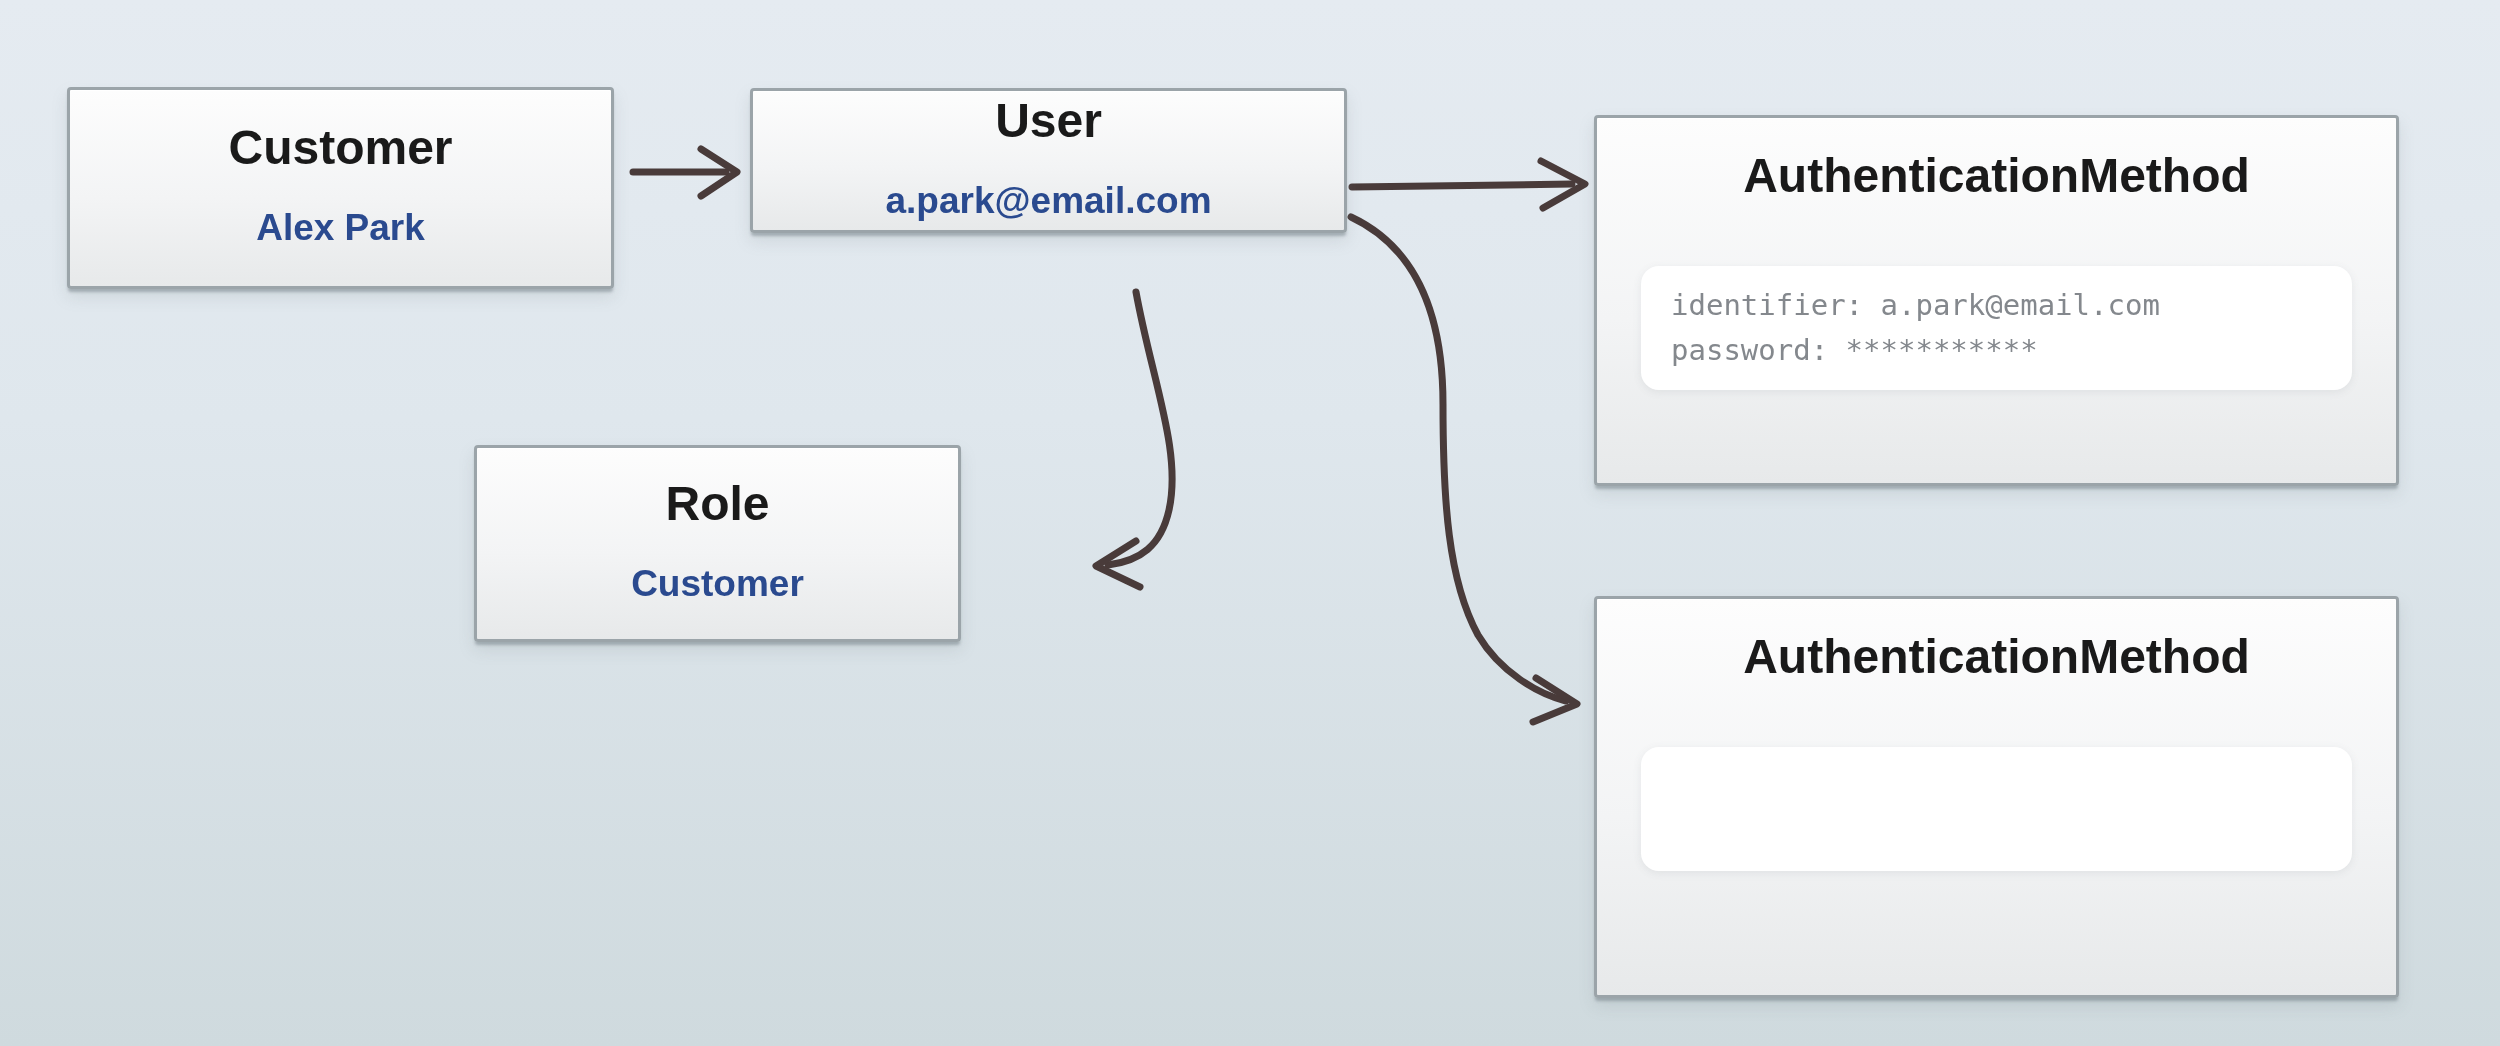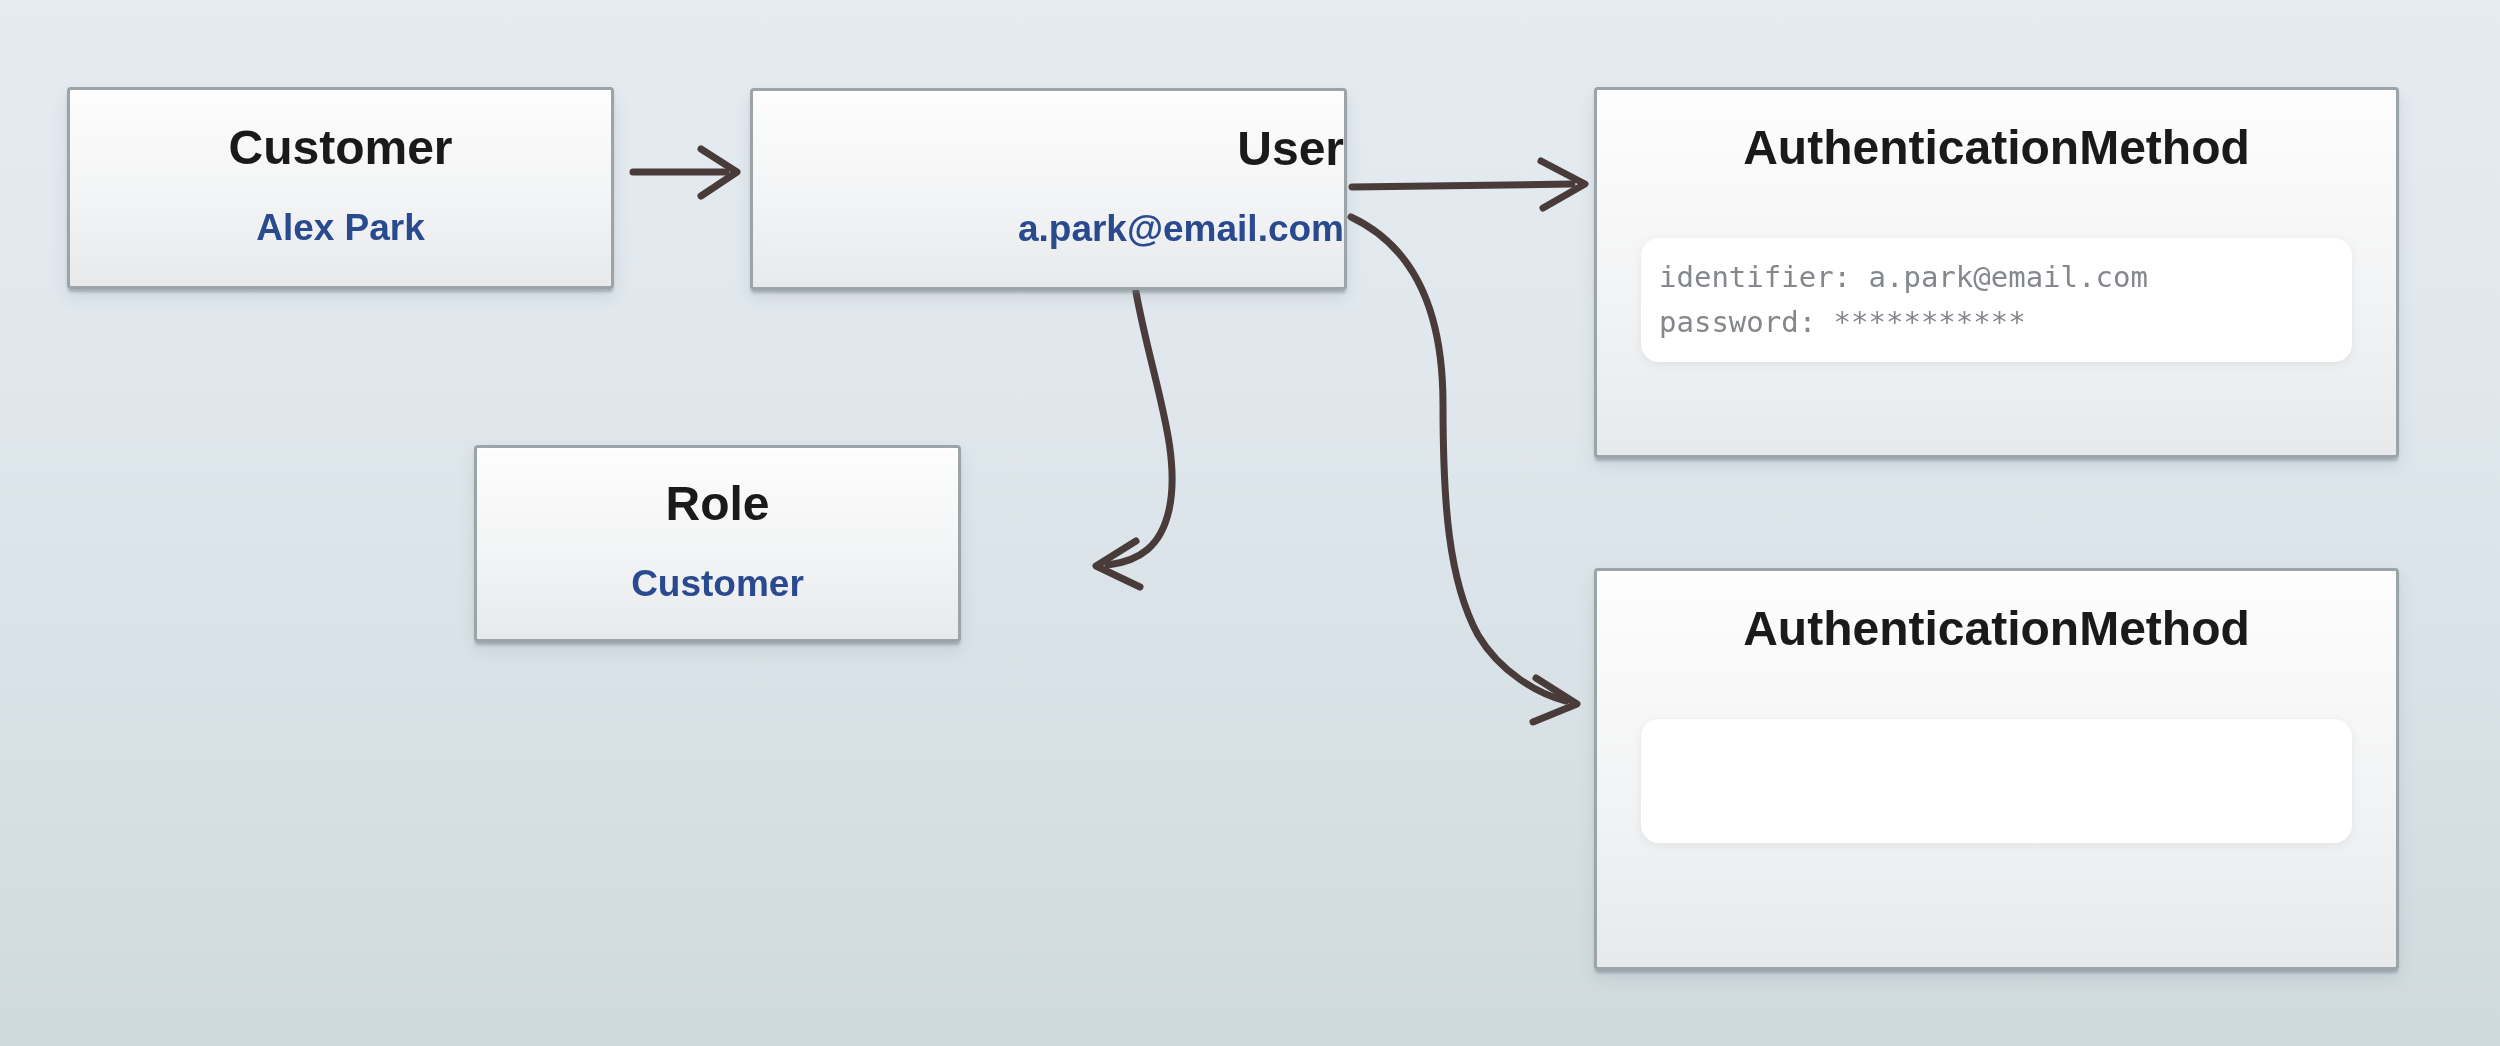--- a/index.html
+++ b/index.html
@@ -29,21 +29,21 @@
     box-sizing: border-box;
     background: linear-gradient(180deg, #fdfdfd 0%, #f3f4f5 55%, #e7e9ea 100%);
     border: 3px solid #9ba4a9;
     border-radius: 4px;
     box-shadow: 0 4px 3px -1px rgba(105,117,124,0.45), 0 8px 16px rgba(120,132,140,0.18), inset 0 1px 0 #ffffff;
     display: flex;
     flex-direction: column;
     align-items: center;
   }
   .node.centered { justify-content: center; gap: 24px; }
-  .node.paneled  { padding-top: 30px; gap: 22px; }
+  .node.paneled  { padding-top: 30px; gap: 22px; margin-top: 28px; }
   .node-title {
     font-size: 48px;
     font-weight: 700;
     line-height: 56px;
     color: var(--title);
     white-space: nowrap;
   }
   .node-subtitle {
     font-size: 37px;
     font-weight: 700;
@@ -56,33 +56,33 @@
     margin-top: 40px;
     width: calc(100% - 88px);
     height: 124px;
     background: #ffffff;
     border-radius: 18px;
     box-shadow: 0 2px 8px rgba(90,100,110,0.10);
     display: flex;
     flex-direction: column;
     justify-content: center;
     align-items: flex-start;
-    padding-left: 18px;
+    padding-left: 30px;
     gap: 0;
   }
   .field-line {
     font-family: "DejaVu Sans Mono", monospace;
     font-size: 29px;
     line-height: 45px;
     color: var(--mono);
     white-space: pre;
   }
   
   .node-customer { left: 67px;  top: 87px;  width: 547px; height: 202px; }
-  .node-user     { left: 750px; top: 88px;  width: 597px; height: 202px; align-items: flex-end; }
+  .node-user     { left: 750px; top: 88px;  width: 597px; height: 145px; }
   .node-native   { left: 1594px;top: 87px;  width: 805px; height: 371px; }
   .node-role     { left: 474px; top: 445px; width: 487px; height: 197px; }
   .node-external { left: 1594px;top: 568px; width: 805px; height: 402px; }
 </style>
 </head>
 <body>
 
 <div class="canvas" style="--bg-top: #e5ebf1; --bg-bottom: #cfdade; --title: #1a1a1a; --navy: #2a4a8f; --mono: #84888d; --arrow: #493b3a;">
 
   <svg class="edges-layer" viewBox="0 0 2500 1046" aria-hidden="true">

